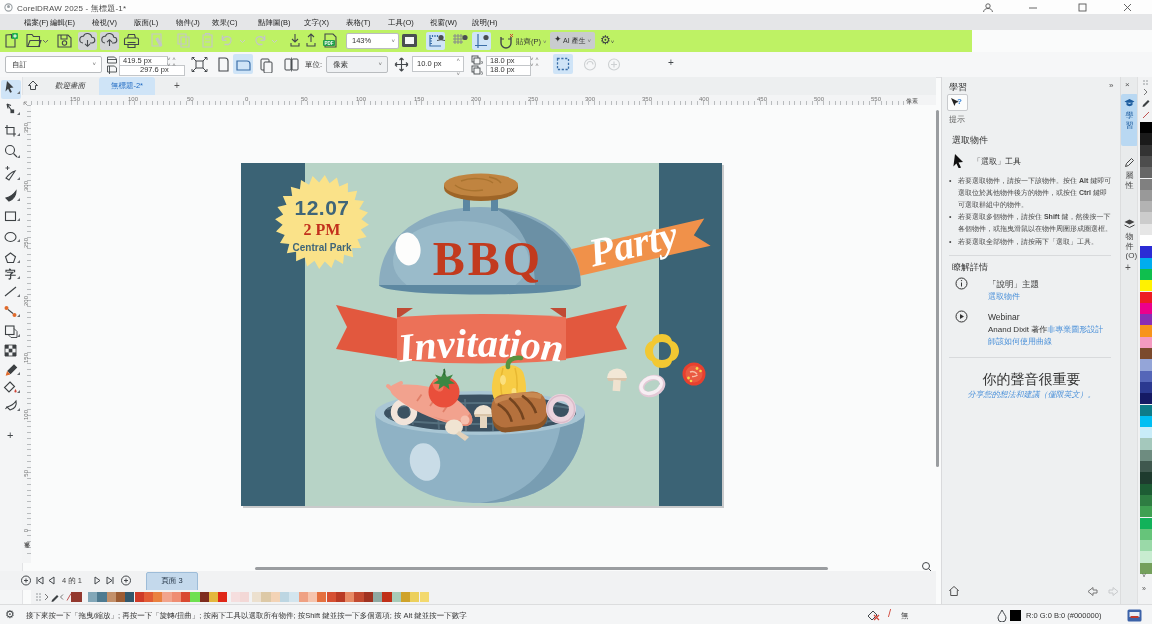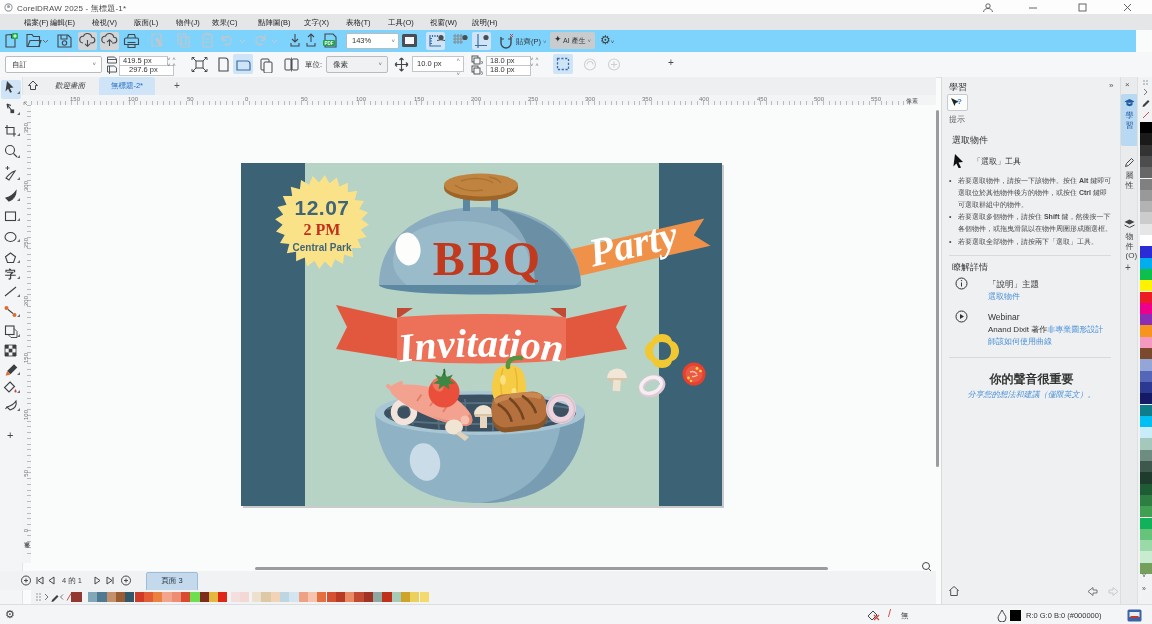--- a/index.html
+++ b/index.html
@@ -7,21 +7,21 @@
  font-family:"Liberation Sans",sans-serif;background:#fafbfb;
  -webkit-font-smoothing:antialiased;}
 .abs{position:absolute;}
 
 #titlebar{left:0;top:0;width:1152px;height:14px;background:#fdfdfd;}
 #titlebar .ttl{left:17px;top:3px;font-size:8px;color:#4a4a4a;letter-spacing:.2px;}
 
 #menubar{left:0;top:14px;width:1152px;height:16px;background:#e5e6e8;font-size:7.5px;color:#222;}
 #menubar span{position:absolute;top:4px;}
 
-#toolbar{left:0;top:30px;width:1136px;height:22px;background:#7dd3fc;border-bottom:1px solid #e8e9ea;}
+#toolbar{left:0;top:30px;width:972px;height:22px;background:#bef264;border-bottom:1px solid #e8e9ea;}
 
 #propbar{left:0;top:52px;width:1152px;height:25px;background:#f6f7f8;border-bottom:1px solid #e0e1e3;}
 .combo{position:absolute;background:#fff;border:1px solid #b9bcbf;border-radius:2px;font-size:7.5px;color:#333;}
 .fld{position:absolute;background:#fff;border:1px solid #c3c6c9;font-size:7.5px;color:#333;}
 .sep{position:absolute;width:1px;background:#dcddde;top:56px;height:17px;}
 .chev{color:#666;font-size:6px;}
 
 #tabrow{left:22px;top:77px;width:914px;height:18px;background:#edeff0;font-size:7.5px;}
 
 #toolbox{left:0;top:77px;width:22px;height:527px;background:#f4f5f6;border-right:1px solid #e2e3e5;}
@@ -187,21 +187,21 @@
  <span class="abs" style="left:600px;top:3px;font-size:12px;color:#3c4043;">⚙<span style="font-size:6px;">˅</span></span>
 </div>
 <div id="propbar" class="abs">
  <div class="combo" style="left:5px;top:4px;width:89px;height:15px;line-height:15px;padding-left:6px;">自訂<span class="chev" style="position:absolute;right:5px;">˅</span></div>
  <div class="sep" style="left:102px;"></div>
  <svg class="abs" style="left:106px;top:3px" width="12" height="20" viewBox="0 0 12 20" fill="none" stroke="#43474b" stroke-width="0.9">
   <path d="M1.5 2 h7 l2 2 v4 h-9 z M1.5 4.5 h9"></path>
   <path d="M1.5 12 h7 l2 2 v4 h-9 z M3.5 12 v8" transform="translate(0,-1)"></path>
  </svg>
  <div class="fld" style="left:119px;top:3.5px;width:44px;height:8.5px;line-height:8.5px;padding-left:3px;border-bottom:none;">419.5 px</div>
- <div class="fld" style="left:119px;top:13px;width:44px;height:8.5px;line-height:8.5px;padding-left:9px;">297.6 px</div>
+ <div class="fld" style="left:119px;top:13px;width:44px;height:8.5px;line-height:8.5px;padding-left:20px;">297.6 px</div>
  <span class="abs" style="left:167px;top:4px;color:#777;font-size:6px;">˅ ˄<br>˅ ˄</span>
  <div class="sep" style="left:186px;"></div>
  <svg class="abs" style="left:191px;top:4px" width="17" height="17" viewBox="0 0 17 17" fill="none" stroke="#43474b" stroke-width="1">
   <rect x="5" y="5" width="7" height="7"></rect>
       <path d="M2 2 l3 3 M15 2 l-3 3 M2 15 l3 -3 M15 15 l-3 -3 M1 1.5 h2.5 M1 1.5 v2.5 M16 1.5 h-2.5 M16 1.5 v2.5 M1 15.5 h2.5 M1 15.5 v-2.5 M16 15.5 h-2.5 M16 15.5 v-2.5"></path>
  </svg>
  <svg class="abs" style="left:216px;top:4px" width="14" height="17" viewBox="0 0 14 17">
       <path d="M3 2 h6 a3 3 0 0 1 3 3 v10 h-9 z" fill="none" stroke="#43474b" stroke-width="1.1"></path>
     </svg>
  <div class="abs" style="left:233px;top:2px;width:20px;height:20px;background:#cfe4f7;border-radius:2px;">
@@ -556,20 +556,21 @@
       <div style="position:absolute;left:285.0px;top:0;width:9.3px;height:10px;background:#8fa9a2"></div>
       <div style="position:absolute;left:294.3px;top:0;width:9.3px;height:10px;background:#c03018"></div>
       <div style="position:absolute;left:303.6px;top:0;width:9.3px;height:10px;background:#a8cbb8"></div>
       <div style="position:absolute;left:312.9px;top:0;width:9.3px;height:10px;background:#cfa32a"></div>
       <div style="position:absolute;left:322.2px;top:0;width:9.3px;height:10px;background:#ecd05c"></div>
       <div style="position:absolute;left:331.5px;top:0;width:9.3px;height:10px;background:#f3d96e"></div>
     </div>
 </div>
 <div id="statusbar" class="abs">
  <span class="abs" style="left:5px;top:3px;font-size:11px;color:#3c4043;">⚙</span>
+ <span class="abs" style="left:26px;top:6px;">接下來按一下「拖曳/縮放」; 再按一下「旋轉/扭曲」; 按兩下工具以選取所有物件; 按Shift 鍵並按一下多個選項; 按 Alt 鍵並按一下數字</span>
  <svg class="abs" style="left:866px;top:4px" width="16" height="13" viewBox="0 0 16 13">
   <path d="M7 2 l4 4 l-5 5 l-4 -4 z" fill="none" stroke="#43474b" stroke-width="1"></path>
   <path d="M8 6 l5 5 M13 6 l-5 5" stroke="#d04437" stroke-width="1.2" fill="none"></path>
  </svg>
  <span class="abs" style="left:888px;top:2px;color:#d04437;font-size:11px;">/</span>
  <span class="abs" style="left:901px;top:6px;">無</span>
  <svg class="abs" style="left:997px;top:4px" width="10" height="13" viewBox="0 0 10 13">
       <path d="M5 1 C7 5 9 7 9 9 a4 4 0 0 1 -8 0 C1 7 3 5 5 1 z" fill="none" stroke="#43474b" stroke-width="1"></path>
     </svg>
  <div class="abs" style="left:1010px;top:5px;width:11px;height:11px;background:#000;"></div>
@@ -618,21 +619,21 @@
     </svg>
  <div class="abs" style="left:46px;top:202px;font-size:8.5px;color:#333;">「說明」主題</div>
  <div class="abs" style="left:46px;top:214px;font-size:8px;"><span class="link">選取物件</span></div>
  <svg class="abs" style="left:13px;top:233px" width="13" height="13" viewBox="0 0 13 13" fill="none" stroke="#333" stroke-width="1">
       <circle cx="6.5" cy="6.5" r="5.5"></circle>
       <path d="M5 4 l4 2.5 l-4 2.5 z" fill="#333" stroke="none"></path>
     </svg>
  <div class="abs" style="left:46px;top:235px;font-size:8.5px;color:#333;">Webinar</div>
  <div class="abs" style="left:46px;top:247px;width:122px;font-size:8px;color:#333;line-height:11.5px;">Anand Dixit 著作<span class="link">非專業圖形設計師該如何使用曲線</span></div>
  <div class="abs" style="left:7px;top:280px;width:162px;border-top:1px solid #d8dadc;"></div>
- <div class="abs" style="left:0;top:294px;width:179px;text-align:center;font-size:12px;font-weight:bold;color:#333;">你的聲音很重要</div>
+ <div class="abs" style="left:0;top:294px;width:179px;text-align:center;font-size:14px;font-weight:normal;color:#333;">你的聲音很重要</div>
  <div class="abs" style="left:0;top:312px;width:179px;text-align:center;font-size:8px;font-style:italic;"><span class="link" style="font-style:italic;">分享您的想法和建議（僅限英文）。</span></div>
  <svg class="abs" style="left:6px;top:508px" width="12" height="12" viewBox="0 0 12 12" fill="none" stroke="#555" stroke-width="1">
       <path d="M6 1.5 L1.5 5.5 h1.2 v5 h6.6 v-5 h1.2 z"></path>
     </svg>
  <svg class="abs" style="left:143px;top:509px" width="36" height="11" viewBox="0 0 36 11">
   <path d="M8 1.5 L3 5.5 l5 4 v-2.5 h4 v-3 h-4 z" fill="none" stroke="#777" stroke-width="1"></path>
   <path d="M28 1.5 L33 5.5 l-5 4 v-2.5 h-4 v-3 h4 z" fill="none" stroke="#c8cacc" stroke-width="1"></path>
  </svg>
 </div>
 <div id="dockertabs" class="abs">

